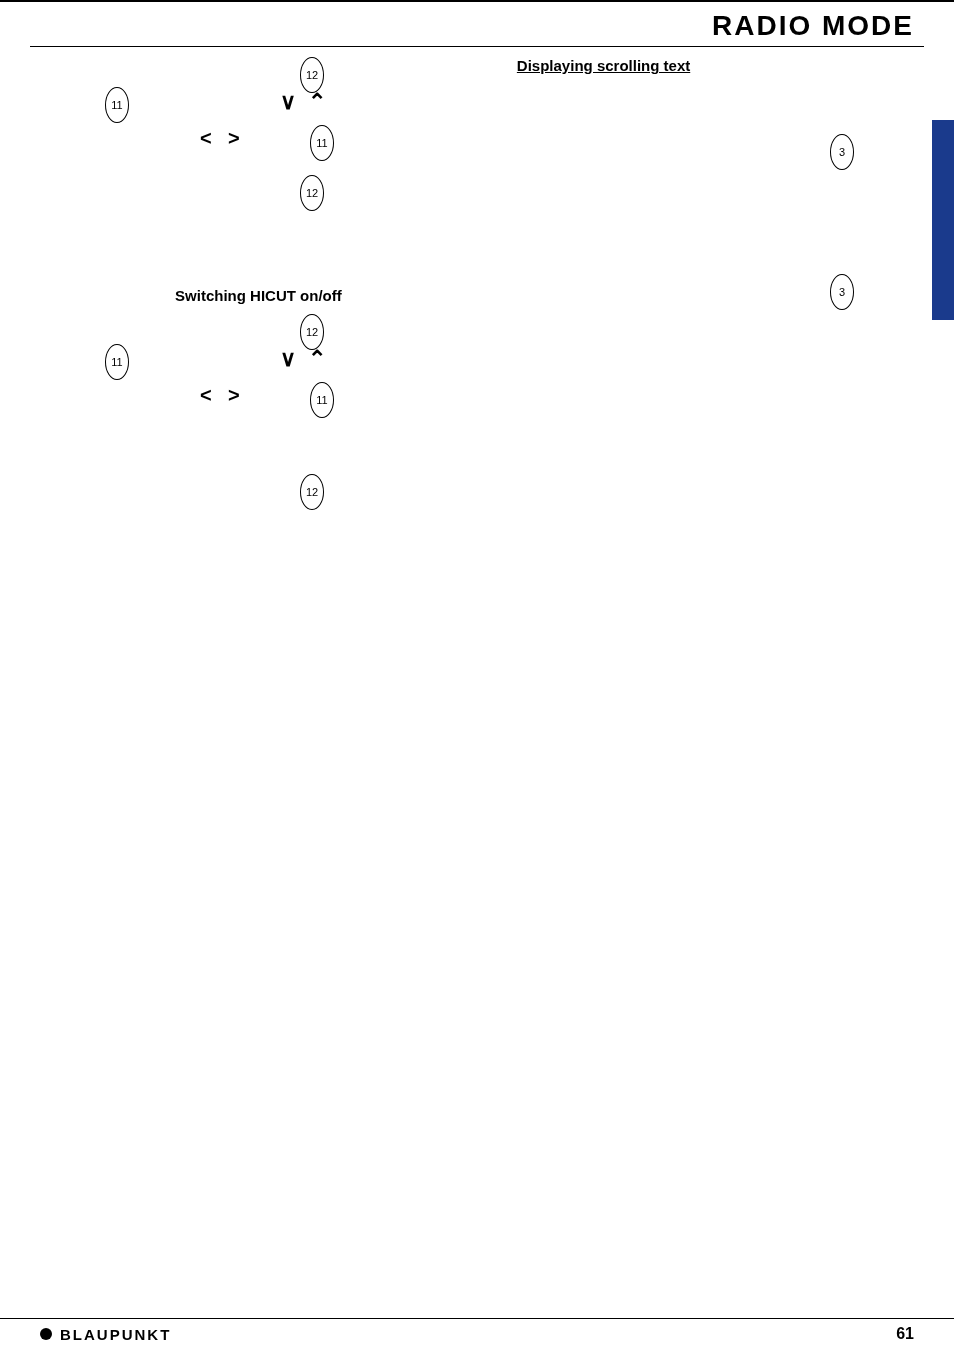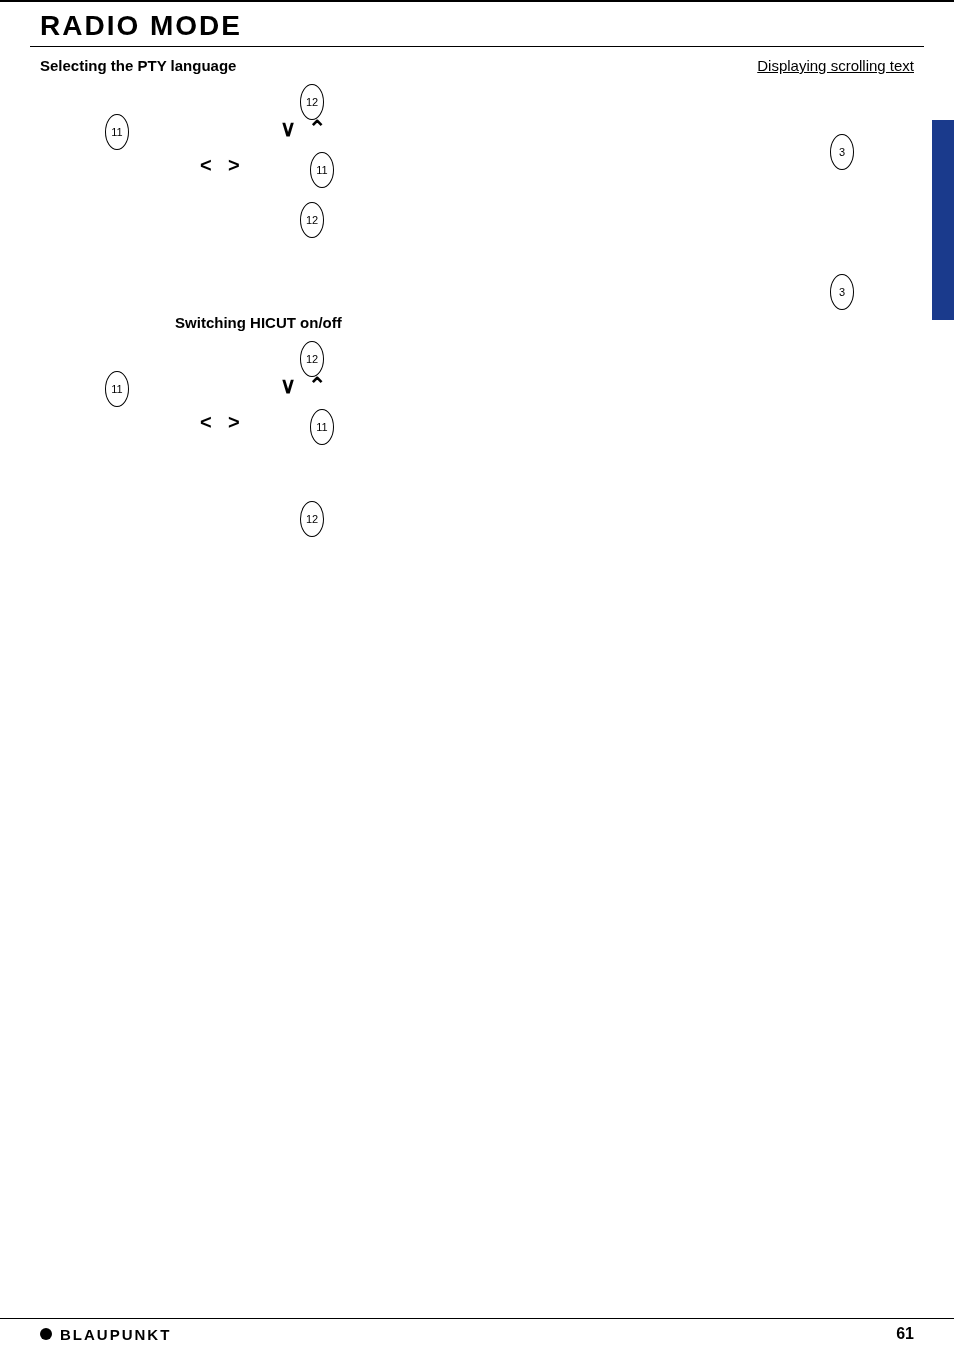--- a/index.html
+++ b/index.html
@@ -20,21 +20,21 @@
       top: 120px;
       width: 22px;
       height: 200px;
       background: #1a3a8c;
     }
 
     
     .header-bar {
       border-top: 2px solid #000;
       display: flex;
-      justify-content: flex-start;
+      justify-content: flex-end;
       padding: 8px 40px 4px 40px;
     }
 
     .radio-mode-title {
       font-size: 28px;
       font-weight: bold;
       letter-spacing: 2px;
       text-transform: uppercase;
     }
 
@@ -63,24 +63,23 @@
     }
 
     .section-title {
       font-size: 15px;
       font-weight: bold;
       margin-bottom: 10px;
     }
 
     .section-title-underline {
       font-size: 15px;
-      font-weight: normal;
+      font-weight: bold;
       text-decoration: underline;
       margin-bottom: 10px;
-      text-align: right;
     }
 
     .subsection-title {
       font-size: 14px;
       font-weight: bold;
       margin-bottom: 8px;
       line-height: 1.4;
     }
 
     
@@ -187,21 +186,20 @@
 <div class="header-bar">
   <span class="radio-mode-title">RADIO MODE</span>
 </div>
 <hr class="divider-line">
 
 <div class="main-content">
 
   <div class="left-column">
 
     <div>
-      <div class="section-title">Selecting the PTY language</div>
 
       <div class="diagram-area">
 
         <span class="circle-num" style="top: 0px; left: 260px;">12</span>
 
         <span class="arrow-symbol" style="top: 32px; left: 240px;">∨</span>
         <span class="arrow-symbol" style="top: 32px; left: 268px; font-size:22px;">⌃</span>
 
         <span class="circle-num" style="top: 30px; left: 65px;">11</span>
 

